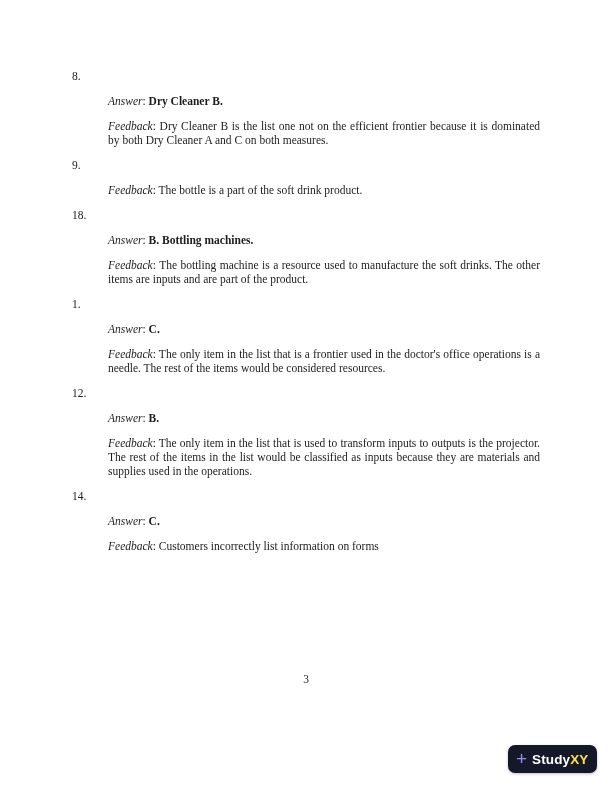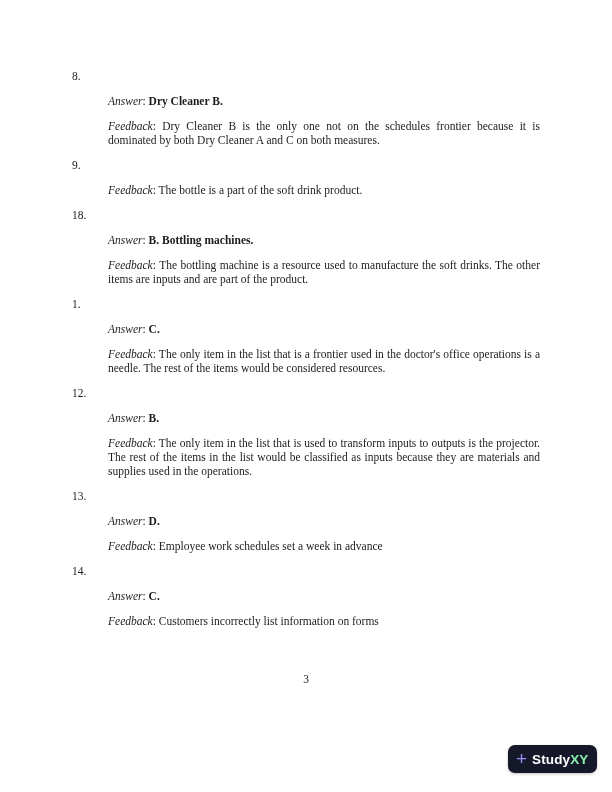--- a/index.html
+++ b/index.html
@@ -70,33 +70,33 @@
     margin-right: 5px;
     transform: translateY(-1px);
   }
   .brand-text {
     font-size: 13.5px;
     font-weight: bold;
     letter-spacing: 0.1px;
     white-space: nowrap;
   }
   .brand-study { color: #ffffff; }
-  .brand-xy { color: #86efac; }
+  .brand-xy { color: #fde047; }
 </style>
 </head>
 <body>
 
 <div class="page">
   <div class="content">
 
     <div class="qa-item">
       <div class="q-number">8.</div>
       <div class="qa-body">
         <p class="answer-line"><span class="lbl"><i>Answer</i><span>:</span></span> <strong class="answer-text">Dry Cleaner B.</strong></p>
-        <p class="feedback-line"><span class="lbl"><i>Feedback</i><span>:</span></span> <span>Dry Cleaner B is the only one not on the schedules frontier because it is dominated by both Dry Cleaner A and C on both measures.</span></p>
+        <p class="feedback-line"><span class="lbl"><i>Feedback</i><span>:</span></span> <span>Dry Cleaner B is the list one not on the efficient frontier because it is dominated by both Dry Cleaner A and C on both measures.</span></p>
       </div>
     </div>
 
     <div class="qa-item">
       <div class="q-number">9.</div>
       <div class="qa-body">
         <p class="feedback-line"><span class="lbl"><i>Feedback</i><span>:</span></span> <span>The bottle is a part of the soft drink product.</span></p>
       </div>
     </div>
 
@@ -117,27 +117,20 @@
     </div>
 
     <div class="qa-item">
       <div class="q-number">12.</div>
       <div class="qa-body">
         <p class="answer-line"><span class="lbl"><i>Answer</i><span>:</span></span> <strong class="answer-text">B.</strong></p>
         <p class="feedback-line"><span class="lbl"><i>Feedback</i><span>:</span></span> <span>The only item in the list that is used to transform inputs to outputs is the projector. The rest of the items in the list would be classified as inputs because they are materials and supplies used in the operations.</span></p>
       </div>
     </div>
 
-    <div class="qa-item">
-      <div class="q-number">13.</div>
-      <div class="qa-body">
-        <p class="answer-line"><span class="lbl"><i>Answer</i><span>:</span></span> <strong class="answer-text">D.</strong></p>
-        <p class="feedback-line"><span class="lbl"><i>Feedback</i><span>:</span></span> <span>Employee work schedules set a week in advance</span></p>
-      </div>
-    </div>
 
     <div class="qa-item">
       <div class="q-number">14.</div>
       <div class="qa-body">
         <p class="answer-line"><span class="lbl"><i>Answer</i><span>:</span></span> <strong class="answer-text">C.</strong></p>
         <p class="feedback-line"><span class="lbl"><i>Feedback</i><span>:</span></span> <span>Customers incorrectly list information on forms</span></p>
       </div>
     </div>
 
   </div>

